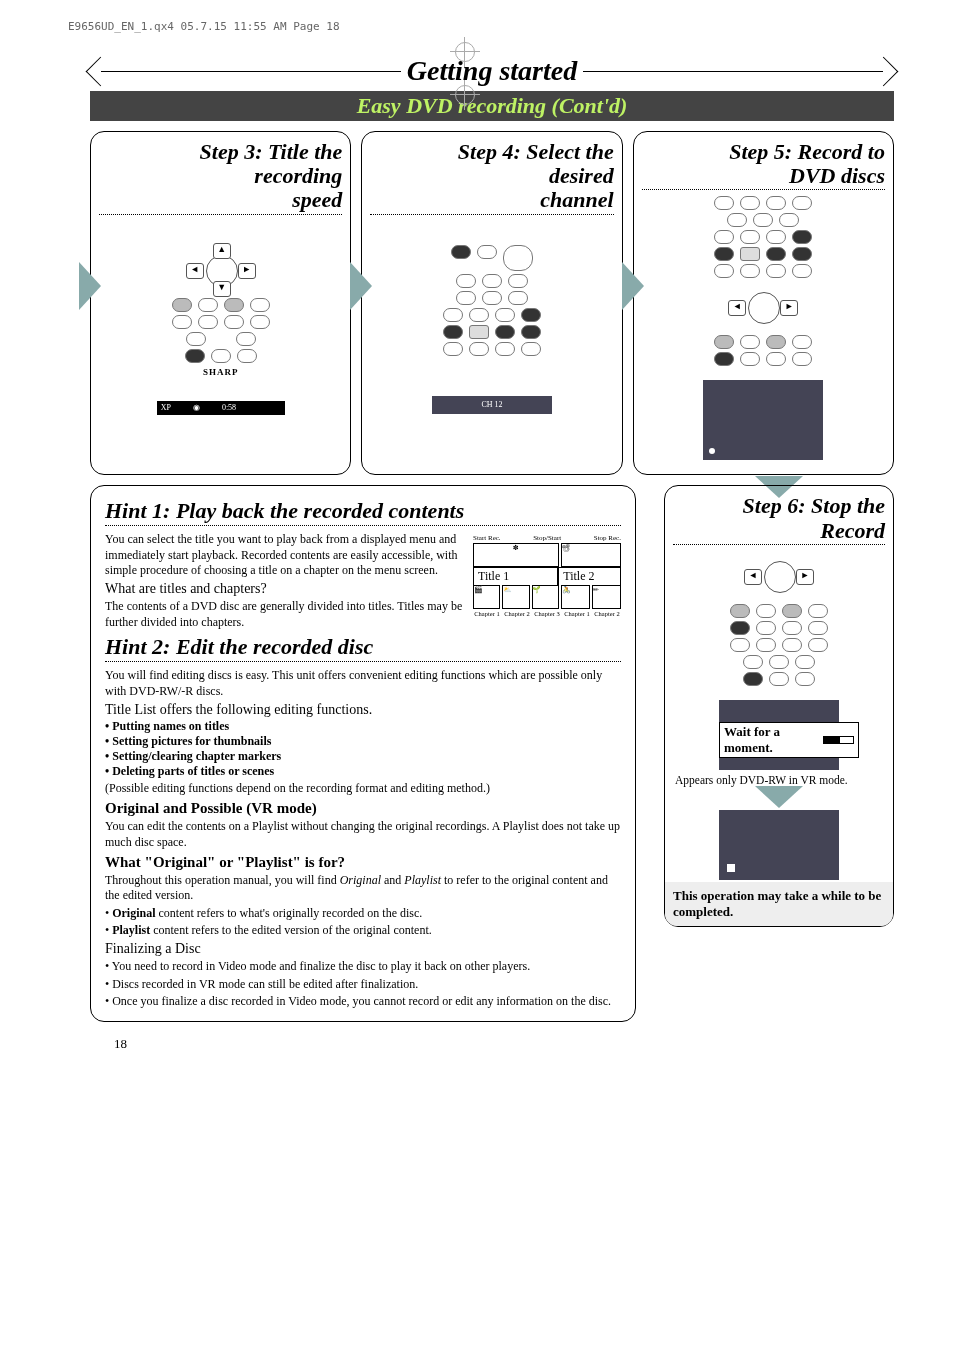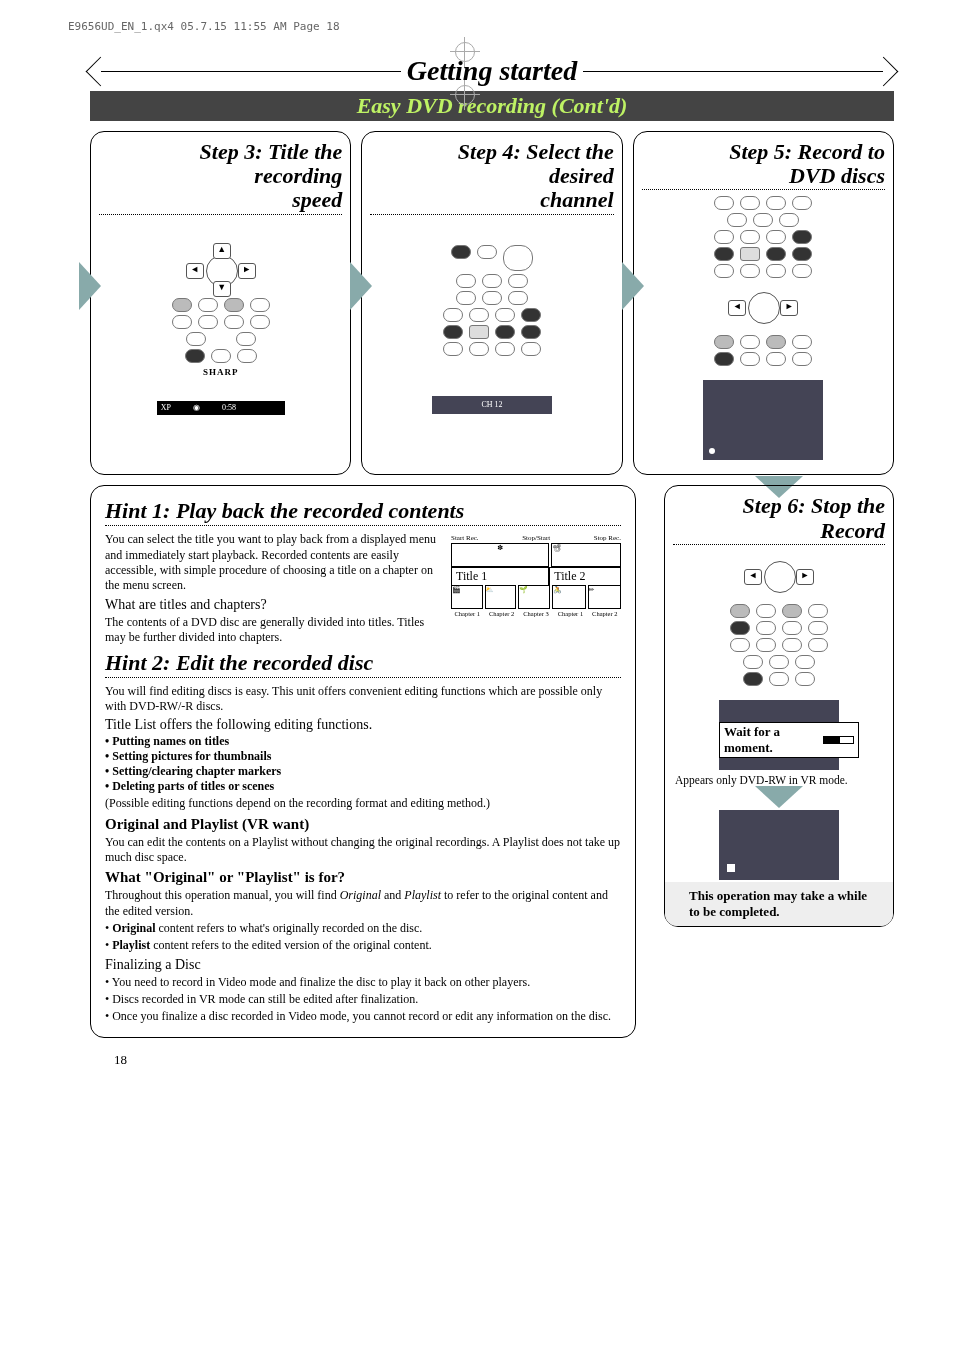--- a/index.html
+++ b/index.html
@@ -35,36 +35,36 @@
 .rec-dot{position:absolute;left:6px;bottom:6px;width:6px;height:6px;background:#fff;border-radius:50%}
 .hints-block{border:1.5px solid #000;border-radius:14px;padding:10px 14px;width:516px;margin-top:4px;float:left}
 .hint-h{font-size:22px;font-weight:bold;font-style:italic;margin:2px 0 0}
 .hints-block p{font-size:12px;margin:2px 0;line-height:1.28}
 .sub-h{font-size:14px;font-weight:normal;margin:3px 0 1px}
 .bul li{font-size:12px;font-weight:bold;margin:0;list-style:none}
 .bul li::before{content:"• "}
 .bul{padding:0;margin:1px 0}
 .note-sm{font-size:12px;margin:0}
 .midh{font-size:15px;font-weight:bold;margin:4px 0 1px}
-.diagram{float:right;width:170px;margin:2px 0 4px 6px;font-size:7px}
+.diagram{float:right;width:148px;margin:2px 0 4px 6px;font-size:7px}
 .dg-lbl{display:flex;justify-content:space-between;margin-bottom:1px}
 .dg-row{display:flex;gap:2px}
 .dg-box{border:1px solid #000;height:22px;flex:1;position:relative}
 .dg-t{border:1px solid #000;border-bottom:none;padding:1px 4px;font-size:12px;background:#fff}
 .dg-ch{display:flex;gap:2px;margin-top:1px}
 .dg-ch span{flex:1;font-size:6.5px;text-align:center}
 .right-col{float:right;width:230px;margin-top:4px}
 .step6-box{border:1.5px solid #000;border-radius:14px;padding:8px;position:relative}
 .tri-d{width:0;height:0;border-left:24px solid transparent;border-right:24px solid transparent;border-top:22px solid #8aa;margin:0 auto}
 .wait-bar{width:130px;margin:6px auto;border:1px solid #000;padding:1px 4px;font-size:13px;font-weight:bold;display:flex;justify-content:space-between;align-items:center}
 .progress{width:32px;height:6px;background:#fff;border:1px solid #000;position:relative}
 .progress::after{content:"";position:absolute;left:0;top:0;width:16px;height:6px;background:#000}
 .appears{font-size:11.5px;padding:0 2px}
 .stop-sq{width:8px;height:8px;background:#fff;position:absolute;left:8px;bottom:8px}
-.op-note{background:#eee;padding:6px 24px;font-size:13px;font-weight:bold;border-radius:0 0 12px 12px;margin:-2px -8px -8px}
+.op-note{background:#eee;padding:6px 8px;font-size:13px;font-weight:bold;border-radius:0 0 12px 12px;margin:-2px -8px -8px}
 .pg-num{clear:both;font-size:13px;padding:14px 0 0 24px}
 .crop-bot{position:absolute;left:455px;bottom:-30px}
 </style>
 </head>
 <body>
 
 <div class="page-info">E9656UD_EN_1.qx4  05.7.15  11:55 AM  Page 18</div>
 <div class="crop-mark"></div>
 
 <div class="page">
@@ -281,21 +281,21 @@
   <div class="dotted"></div>
   <p>You will find editing discs is easy. This unit offers convenient editing functions which are possible only with DVD-RW/-R discs.</p>
   <div class="sub-h">Title List offers the following editing functions.</div>
   <ul class="bul">
     <li>Putting names on titles</li>
     <li>Setting pictures for thumbnails</li>
     <li>Setting/clearing chapter markers</li>
     <li>Deleting parts of titles or scenes</li>
   </ul>
   <p class="note-sm">(Possible editing functions depend on the recording format and editing method.)</p>
-  <div class="midh">Original and Playlist (VR want)</div>
+  <div class="midh">Original and Possible (VR mode)</div>
   <p>You can edit the contents on a Playlist without changing the original recordings.  A Playlist does not take up much disc space.</p>
   <div class="midh">What "Original" or "Playlist" is for?</div>
   <p><span>Throughout this operation manual, you will find </span><i>Original</i><span> and </span><i>Playlist</i><span> to refer to the original content and the edited version.</span></p>
   <p>• <b>Original</b><span> content refers to what's originally recorded on the disc.</span></p>
   <p>• <b>Playlist</b><span> content refers to the edited version of the original content.</span></p>
   <div class="sub-h">Finalizing a Disc</div>
   <p>• <span>You need to record in Video mode and finalize the disc to play it back on other players.</span></p>
   <p>• <span>Discs recorded in VR mode can still be edited after finalization.</span></p>
   <p>• <span>Once you finalize a disc recorded in Video mode, you cannot record or edit any information on the disc.</span></p>
 </div>

